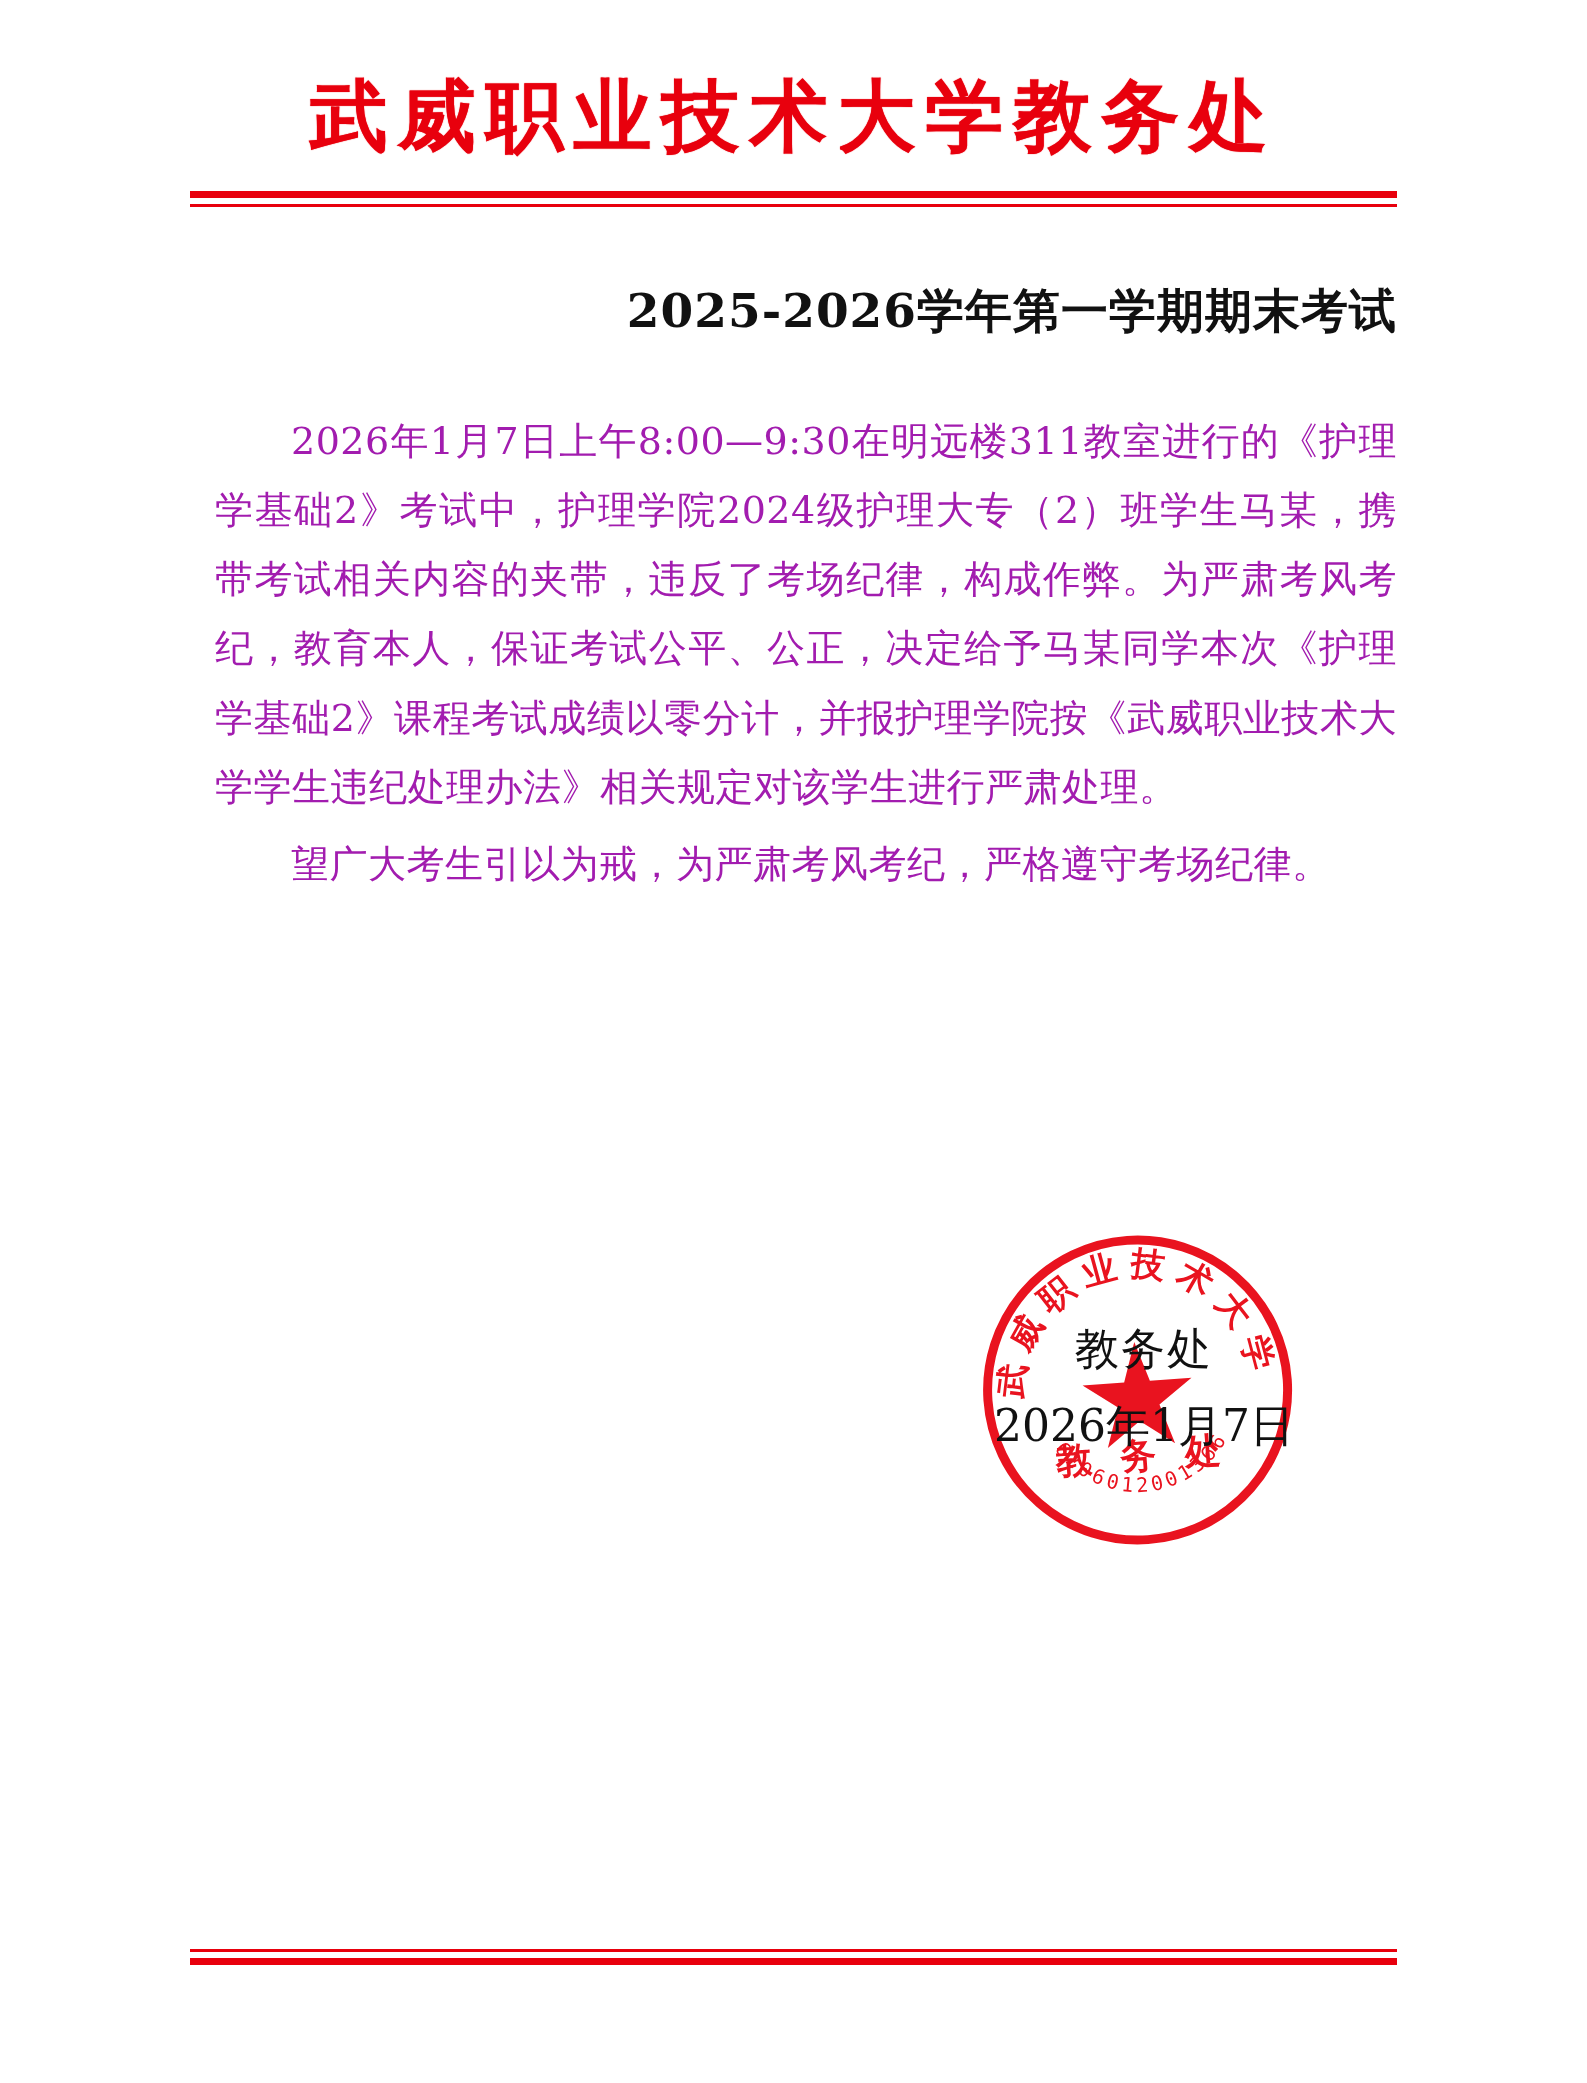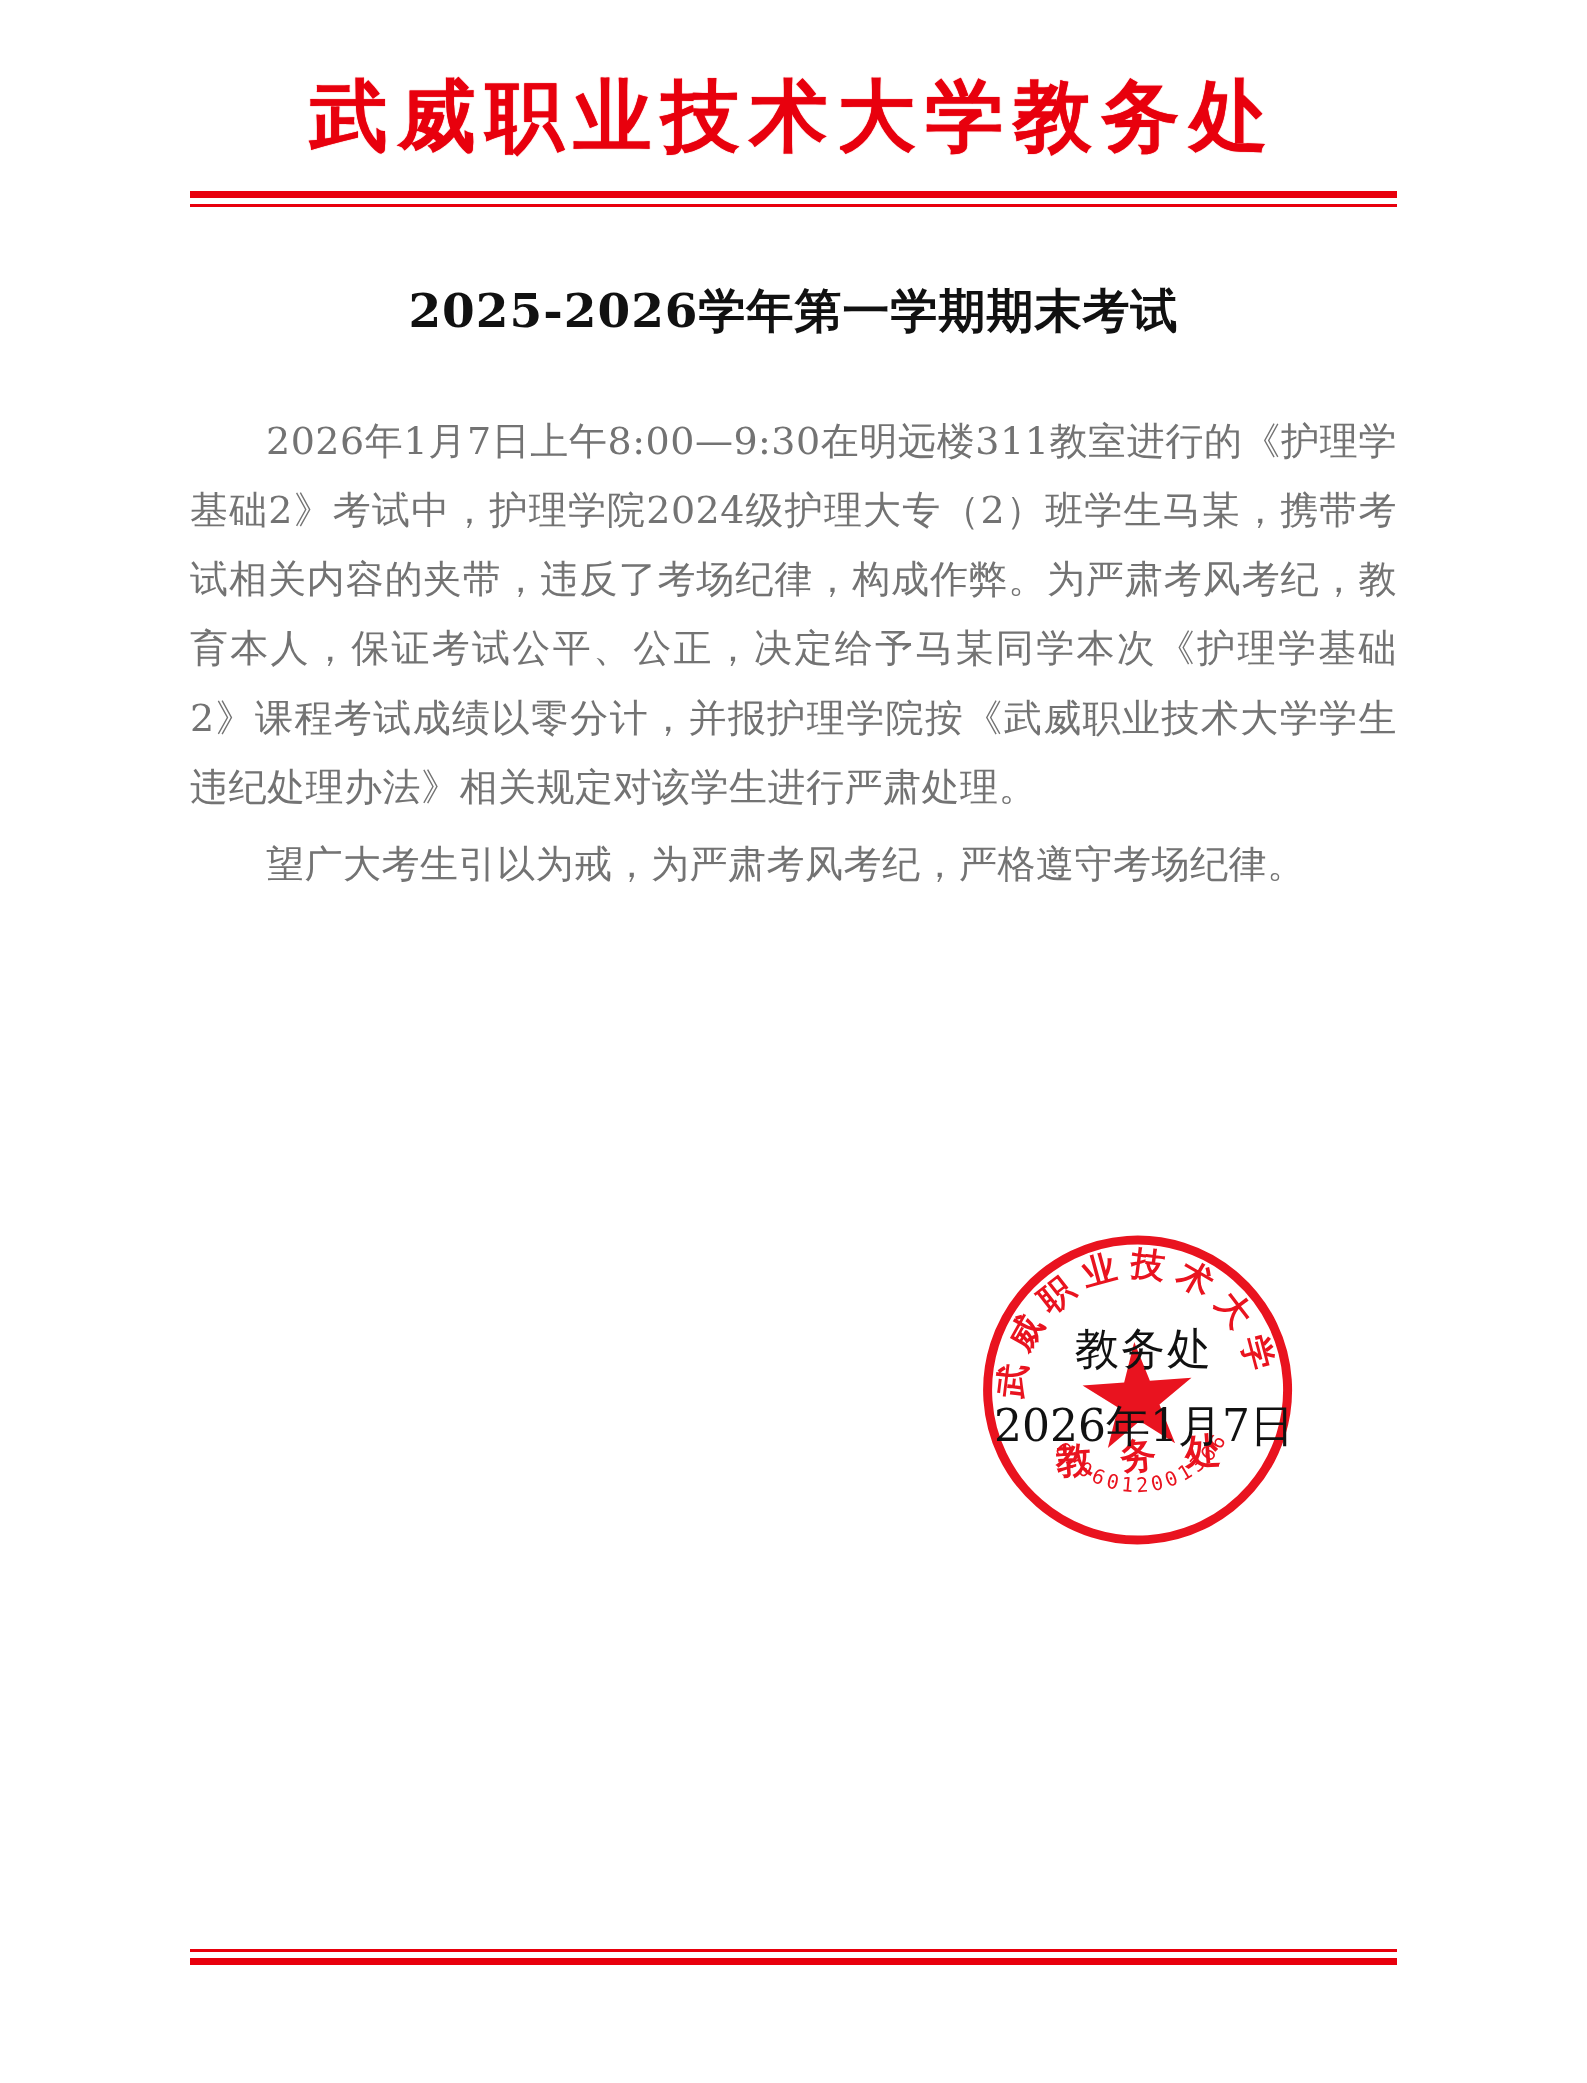--- a/index.html
+++ b/index.html
@@ -62,31 +62,33 @@
     text-align: center;
     font-family: "DejaVu Serif", "Liberation Serif", serif;
     font-weight: 700;
     font-size: 47px;
     line-height: 1.62;
     letter-spacing: 1px;
     color: #111;
   }
   .doc-title .line {
     display: block;
+    text-align: right;
   }
 
   
   .body-text {
     margin-top: 58px;
     font-size: 38px;
     line-height: 1.82;
     text-align: justify;
     text-justify: inter-ideograph;
-    color: #737373;
+    color: #a21caf;
     letter-spacing: 0.5px;
+    margin-left: 25px;
   }
   .body-text p {
     margin: 0;
     text-indent: 2em;
   }
   .body-text p + p {
     margin-top: 8px;
   }
 
   

